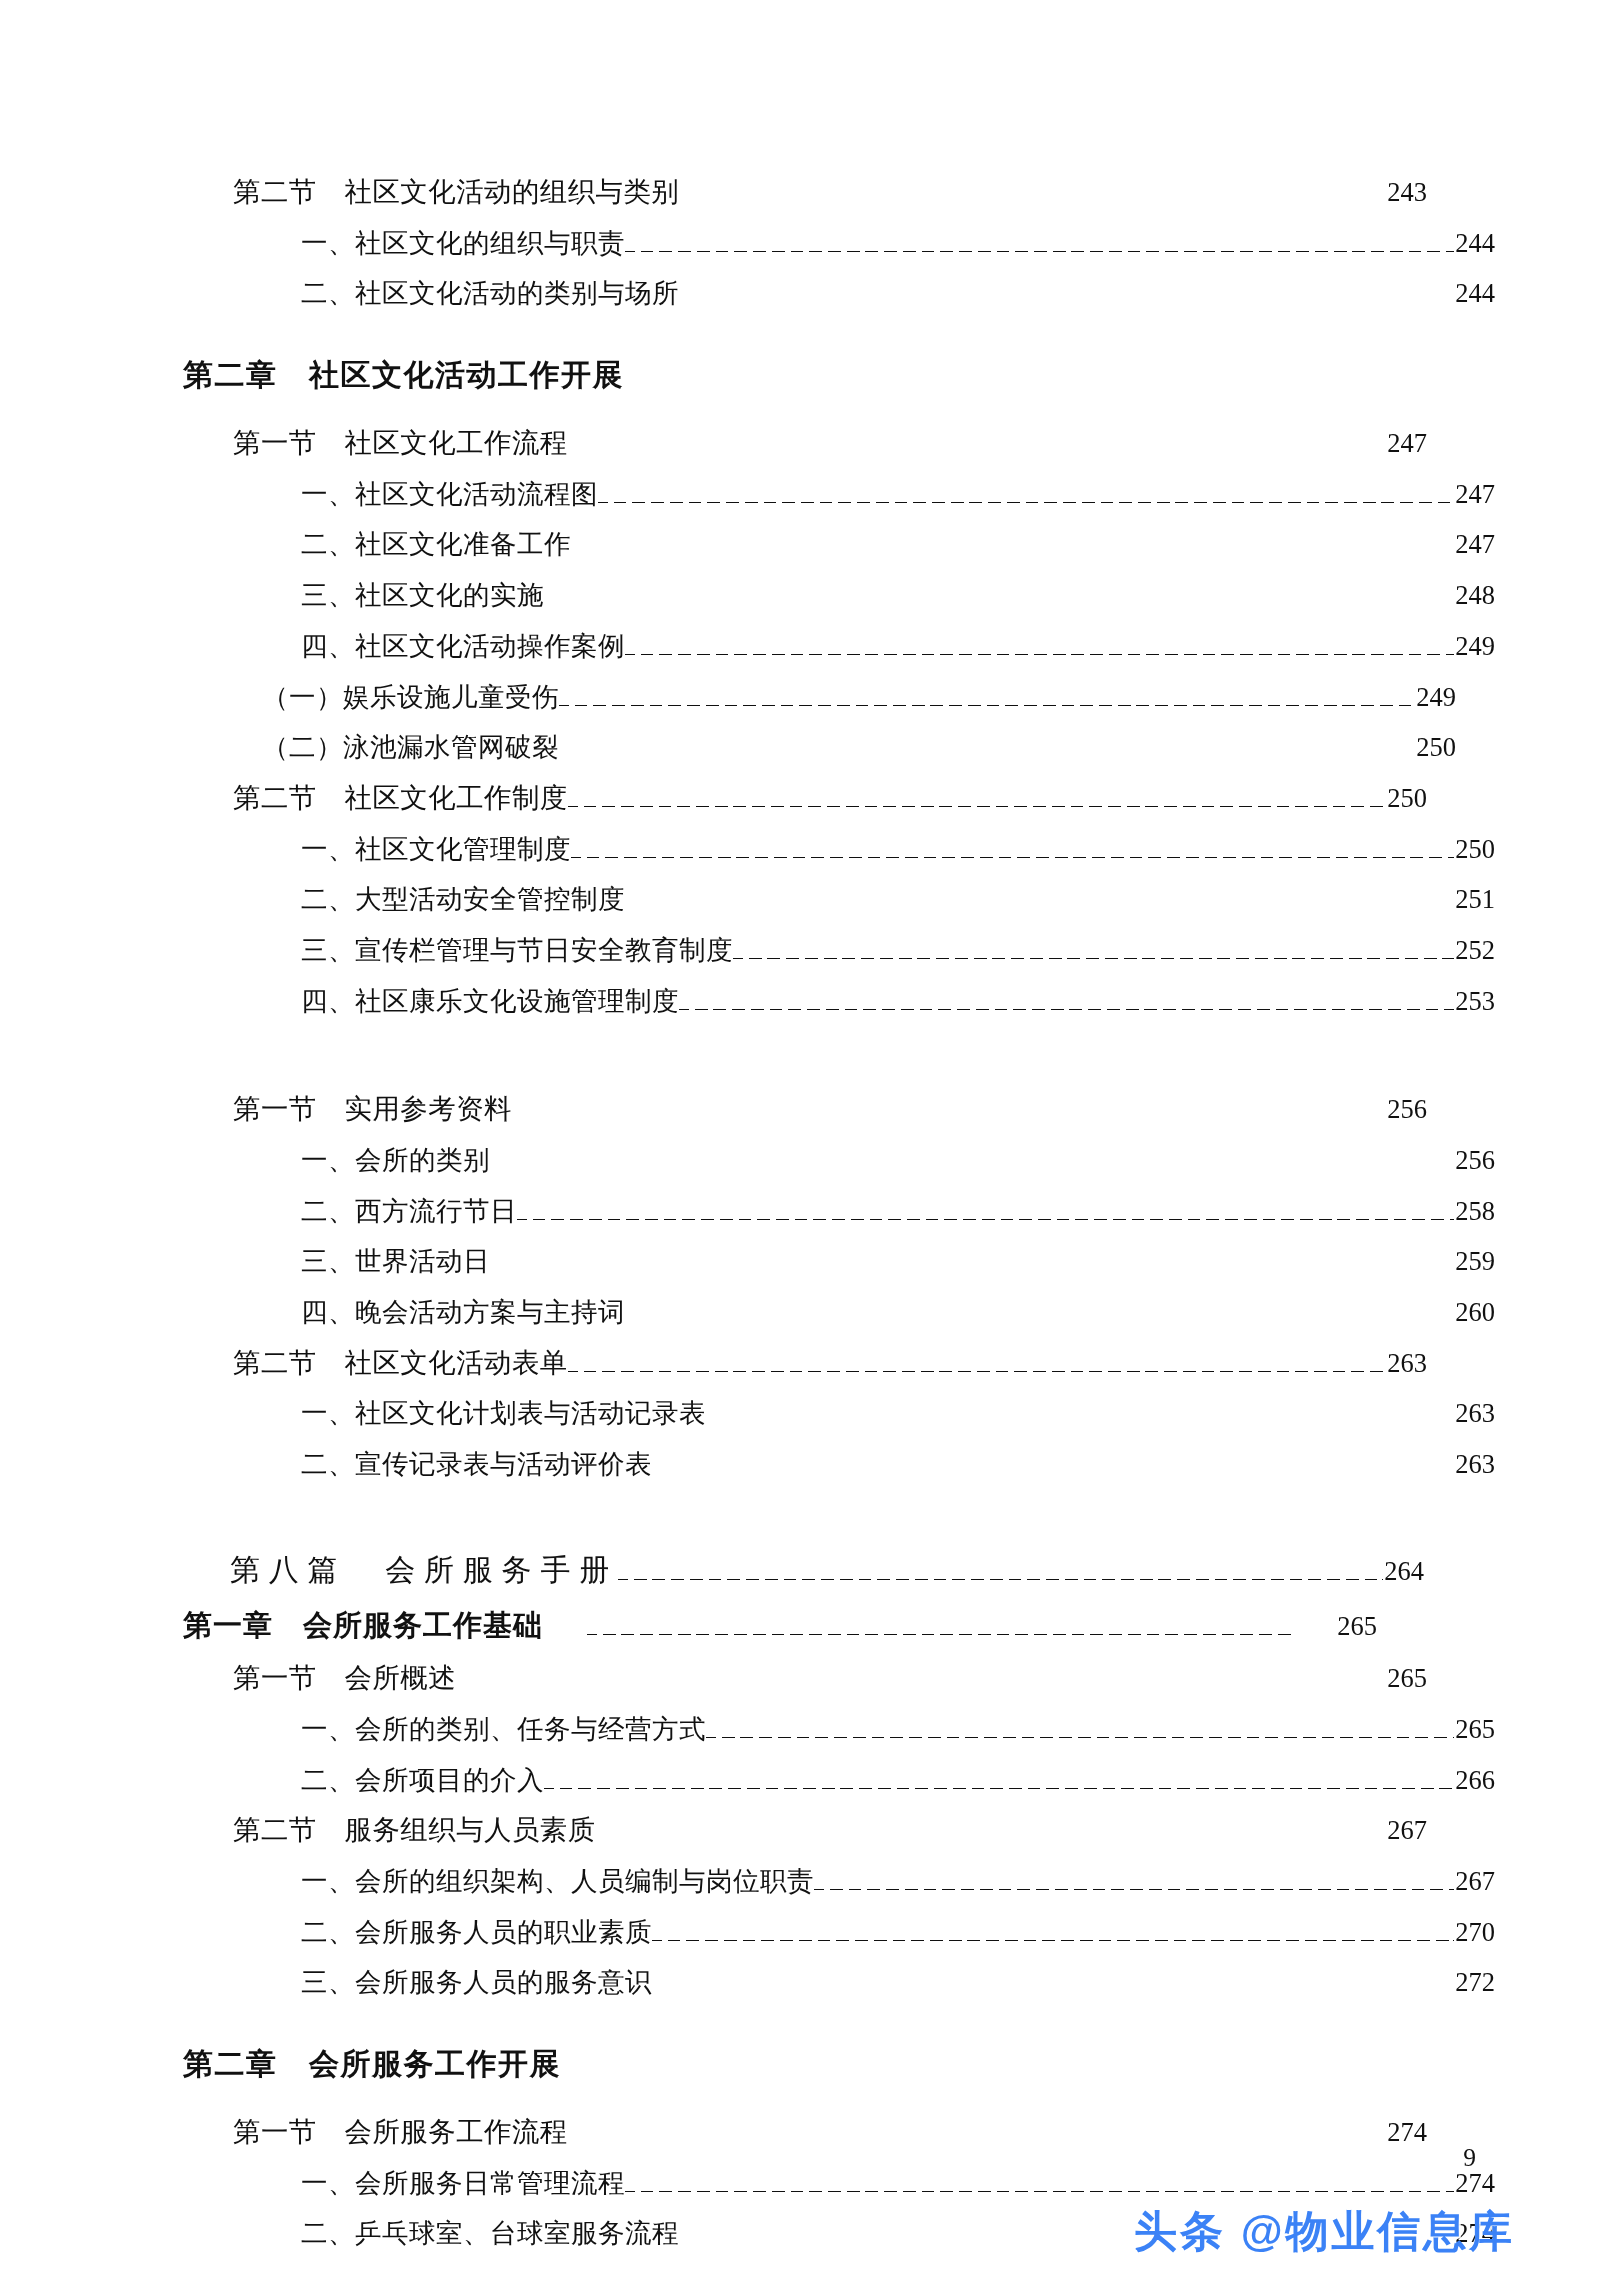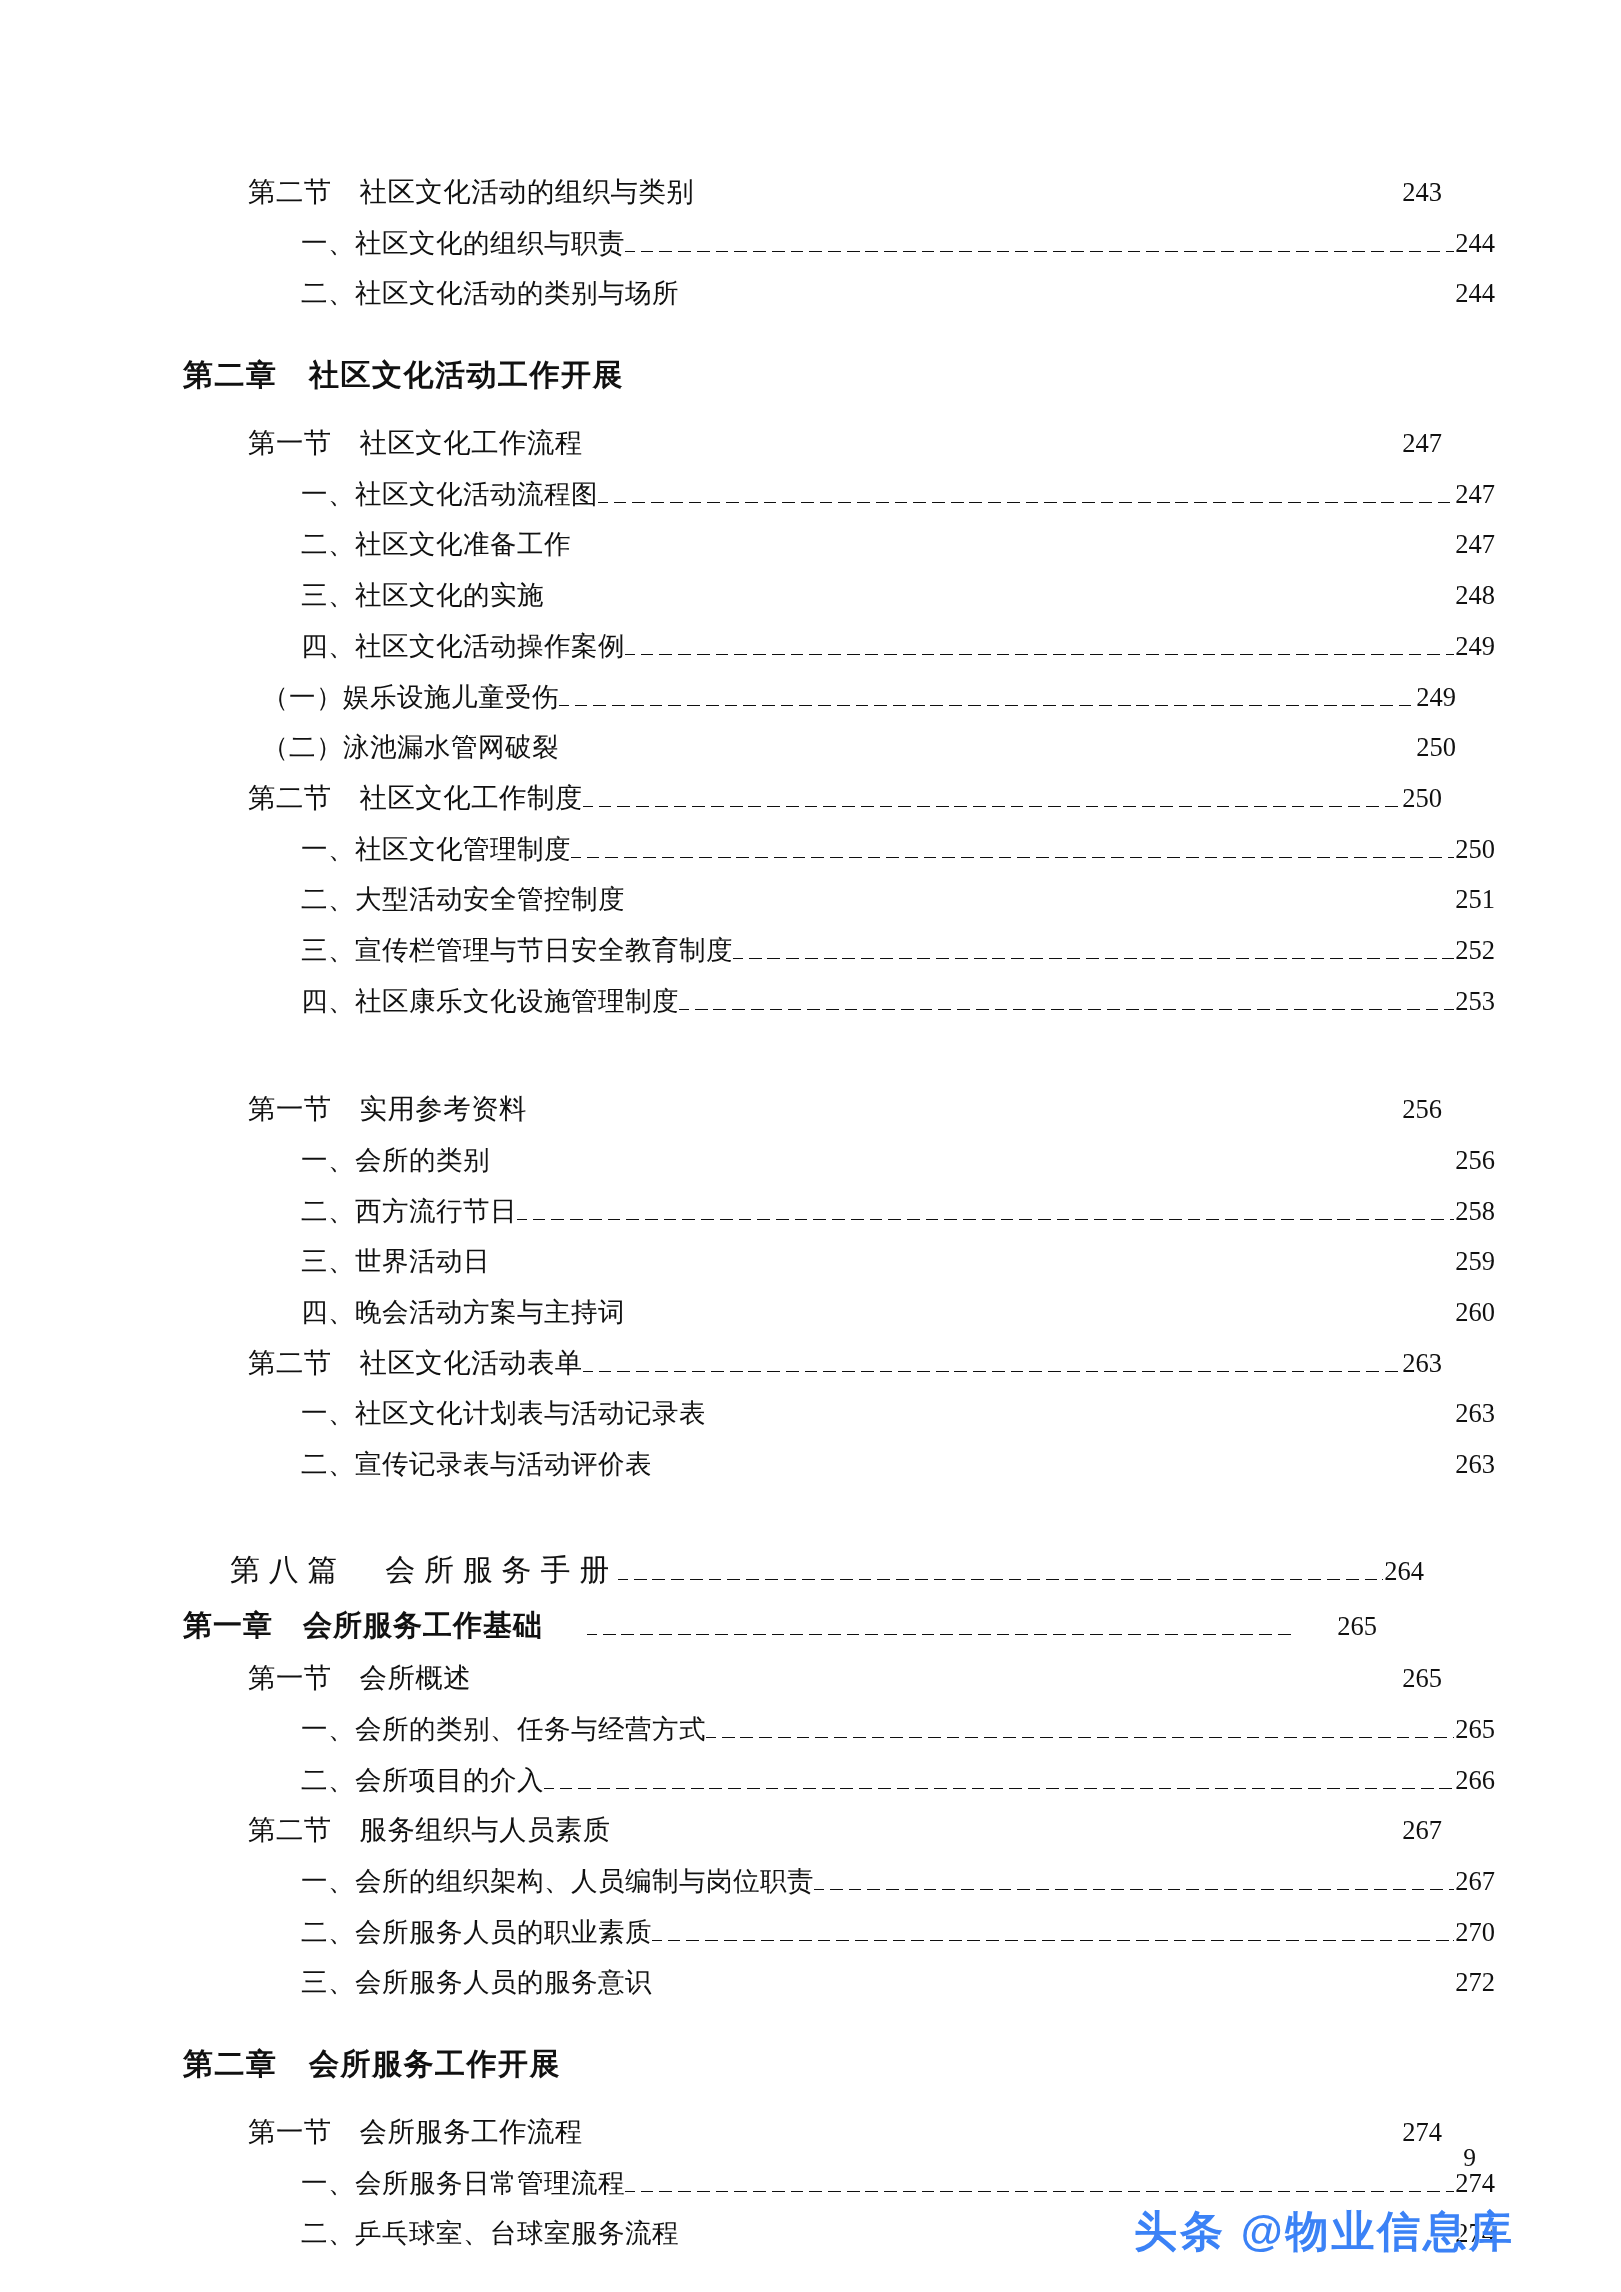--- a/index.html
+++ b/index.html
@@ -83,21 +83,21 @@
   .lv-chapter .label {
     font-family: "Liberation Sans", "DejaVu Sans", sans-serif;
     font-size: 29px;
     font-weight: 700;
     letter-spacing: 1px;
   }
   .lv-chapter { margin-left: -35px; gap: 44px; }
 
   
   .lv-section .label { font-size: 27.4px; }
-  .lv-section { margin-left: 30px; }
+  .lv-section { margin-left: 15px; }
 
   
   .lv-item .label { font-size: 26.5px; }
   .lv-item { margin-left: 83px; }
 
   
   .lv-sub .label { font-size: 26.5px; }
   .lv-sub { margin-left: 44px; text-align: center; }
 
   

